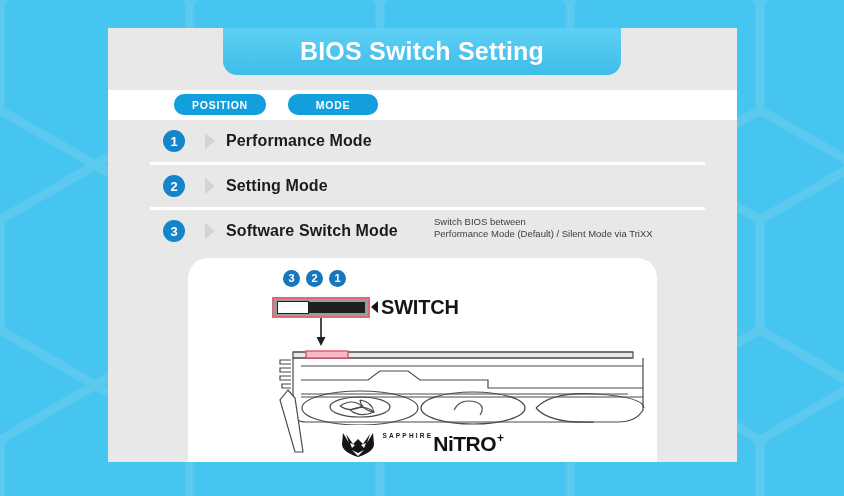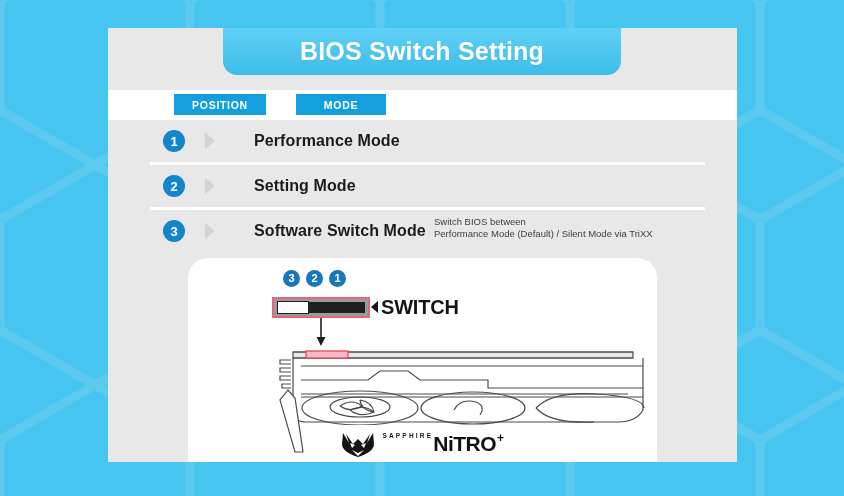--- a/index.html
+++ b/index.html
@@ -72,31 +72,31 @@
     width: 629px;
     height: 30px;
     background: #ffffff;
     z-index: 2;
   }
   .pill {
     position: absolute;
     top: 4px;
     height: 21px;
     background: #139fdd;
-    border-radius: 0;
+    border-radius: 10px;
     color: #ffffff;
     font-size: 10.5px;
     font-weight: bold;
     letter-spacing: 0.7px;
     display: flex;
     align-items: center;
     justify-content: center;
   }
   #pill-position { left: 66px; width: 92px; }
-  #pill-mode { left: 188px; width: 90px; }
+  #pill-mode { left: 180px; width: 90px; }
 
   
   #rows {
     position: absolute;
     left: 108px;
     top: 120px;
     width: 629px;
     z-index: 2;
   }
   .row {
@@ -136,21 +136,20 @@
     border-top: 8px solid transparent;
     border-bottom: 8px solid transparent;
   }
   .row-label {
     position: absolute;
     left: 118px;
     font-size: 16px;
     font-weight: bold;
     color: #1b1b1b;
     letter-spacing: 0.1px;
-    margin-left: 28px;
   }
   .row-note {
     position: absolute;
     left: 310px;
     top: 6px;
     font-size: 9.5px;
     line-height: 12px;
     color: #3d3d3d;
     font-family: "Liberation Sans", sans-serif;
     margin-left: 16px;

